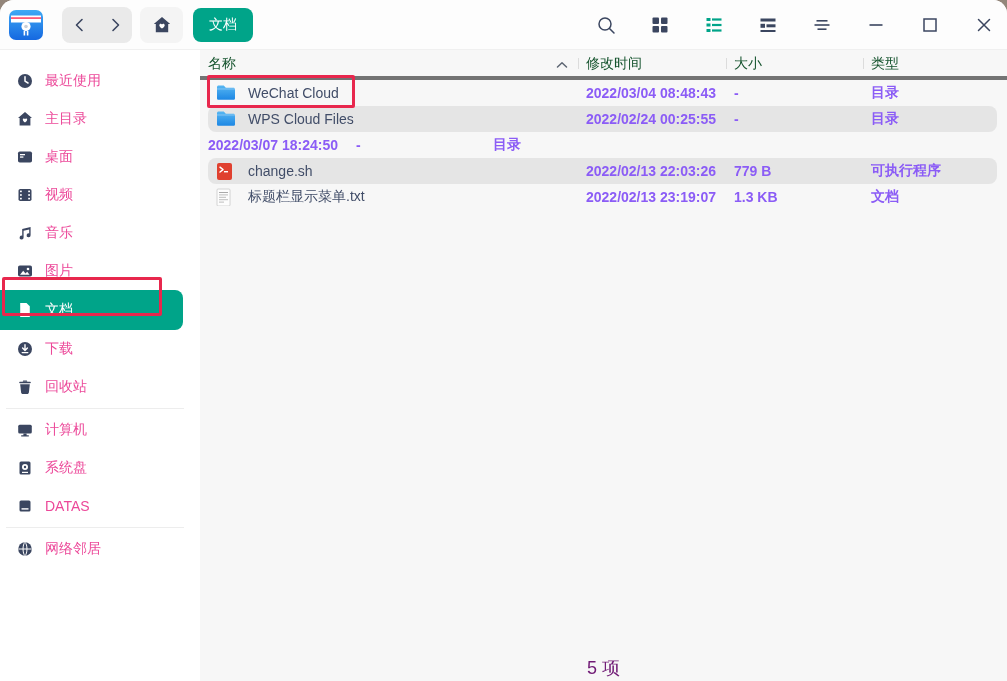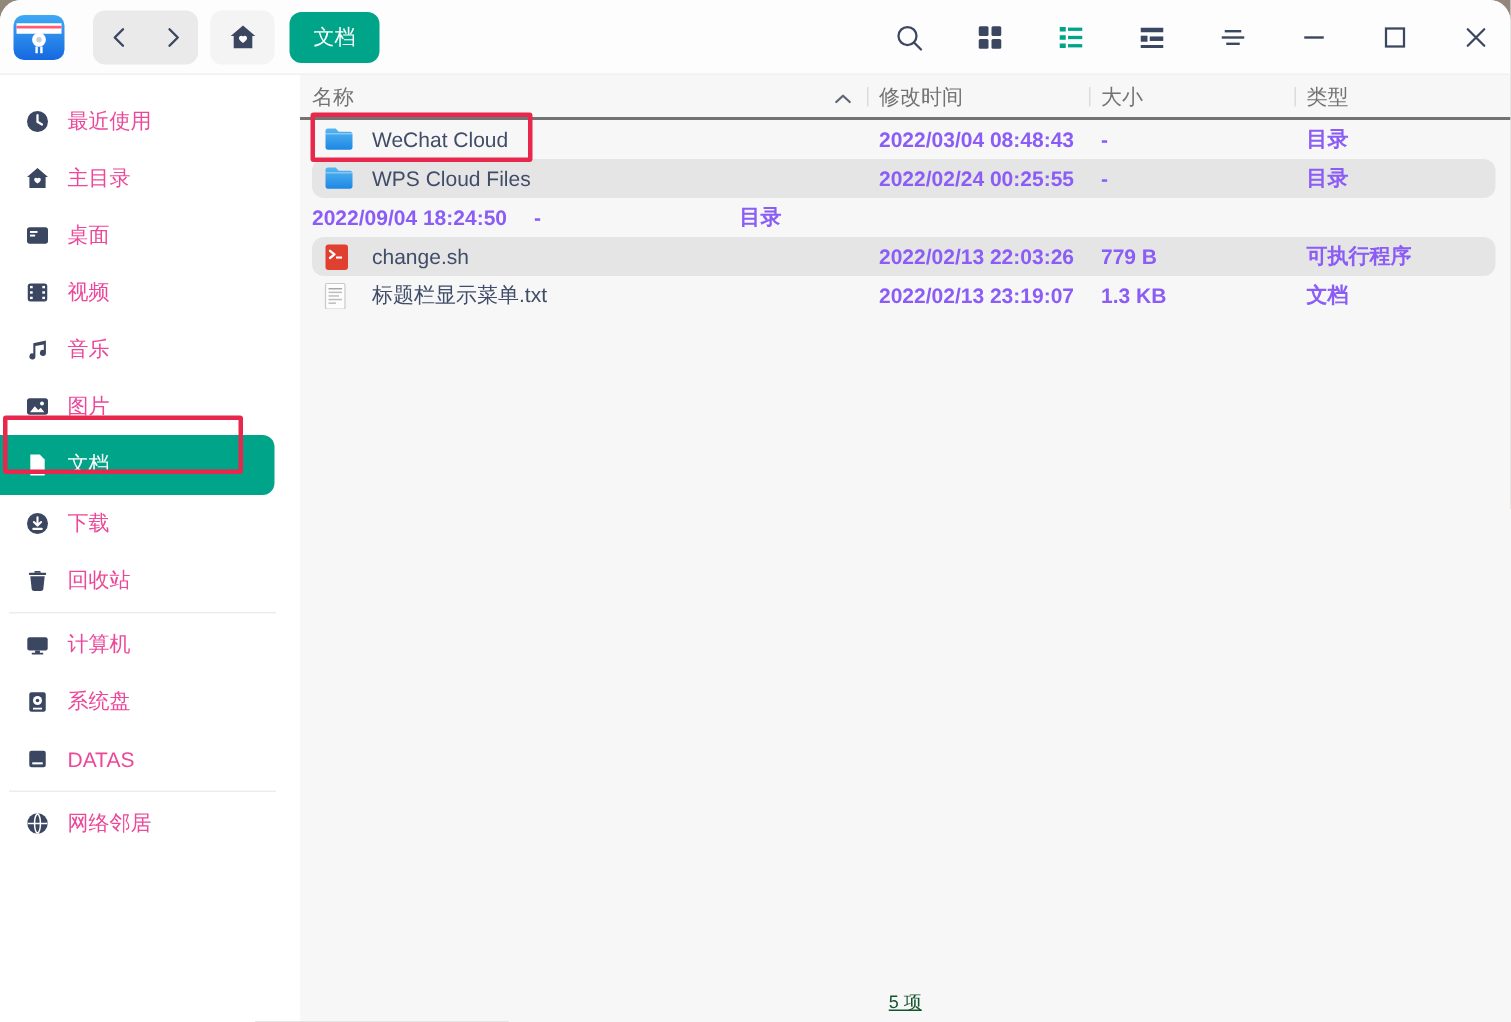--- a/index.html
+++ b/index.html
@@ -70,22 +70,22 @@
   .side-item.selected .icon { color: #fff; }
   .side-divider { height: 1px; background: #ededed; margin: 2px 16px 2px 6px; }
   
   .content {
     flex: 1; background: #f7f7f7; position: relative;
     display: flex; flex-direction: column; min-width: 0;
   }
   .list-header {
     height: 29px; flex: 0 0 29px; margin-top: 1px;
     display: flex; align-items: center;
-    font-size: 14px; color: #737373;
-    border-bottom: 2px solid #737373;
+    font-size: 14px; color: #14532d;
+    border-bottom: 4px solid #737373;
   }
   .hcell { position: relative; height: 100%; display: flex; align-items: center; padding-left: 8px; }
   .hcell + .hcell::before {
     content: ""; position: absolute; left: 0; top: 7px; bottom: 7px;
     width: 1px; background: #dcdcdc;
   }
   .col-name { width: 378px; flex: 0 0 378px; }
   .col-time { width: 148px; flex: 0 0 148px; }
   .col-size { width: 137px; flex: 0 0 137px; }
   .col-type { flex: 1; }
@@ -99,21 +99,21 @@
     content: ""; position: absolute; top: 0; bottom: 0; left: 8px; right: 10px;
     background: #e5e5e5; border-radius: 8px; z-index: 0;
   }
   .fcell { position: relative; z-index: 1; display: flex; align-items: center; padding-left: 8px; overflow: hidden; white-space: nowrap; }
   .fcell.col-name { padding-left: 16px; gap: 12px; color: #414d68; }
   .fcell.col-time, .fcell.col-size, .fcell.col-type { color: #8b5cf6; font-weight: bold; }
   .file-icon { width: 20px; height: 18px; flex: 0 0 20px; }
   .file-icon svg { display: block; }
   .statusbar {
     flex: 0 0 26px; display: flex; align-items: center; justify-content: center;
-    font-size: 12px; color: #14532d; text-decoration: underline;
+    font-size: 18px; color: #701a75;
   }
   
   .annotation {
     position: absolute; border: 3px solid #e8274d; z-index: 20;
     pointer-events: none; border-radius: 2px;
   }
   .annotation.anno-sidebar { left: 2px; top: 277px; width: 160px; height: 39px; }
   .annotation.anno-file { left: 207px; top: 75px; width: 148px; height: 33px; }
 </style>
 </head>
@@ -407,21 +407,21 @@
                   <path d="M1 4.6h18v1H1z" fill="#ffffff" opacity="0.35"></path>
                 </svg>
               </span>
               <span>WPS Cloud Files</span>
             </div>
             <div class="fcell col-time">2022/02/24 00:25:55</div>
             <div class="fcell col-size">-</div>
             <div class="fcell col-type">目录</div>
           </div>
           <div class="file-row">
-            <div class="fcell col-time">2022/09/04 18:24:50</div>
+            <div class="fcell col-time">2022/03/07 18:24:50</div>
             <div class="fcell col-size">-</div>
             <div class="fcell col-type">目录</div>
           </div>
           <div class="file-row striped">
             <div class="fcell col-name">
               <span class="file-icon">
                 <svg width="17" height="19" viewBox="0 0 17 19">
                   <rect x="1" y="1" width="15" height="17" rx="2" fill="#e0402f"></rect>
                   <path d="M4 5.2 7 7.6 4 10" fill="none" stroke="#fff" stroke-width="1.5" stroke-linecap="round" stroke-linejoin="round"></path>
                   <rect x="8" y="9" width="4" height="1.4" fill="#fff"></rect>

